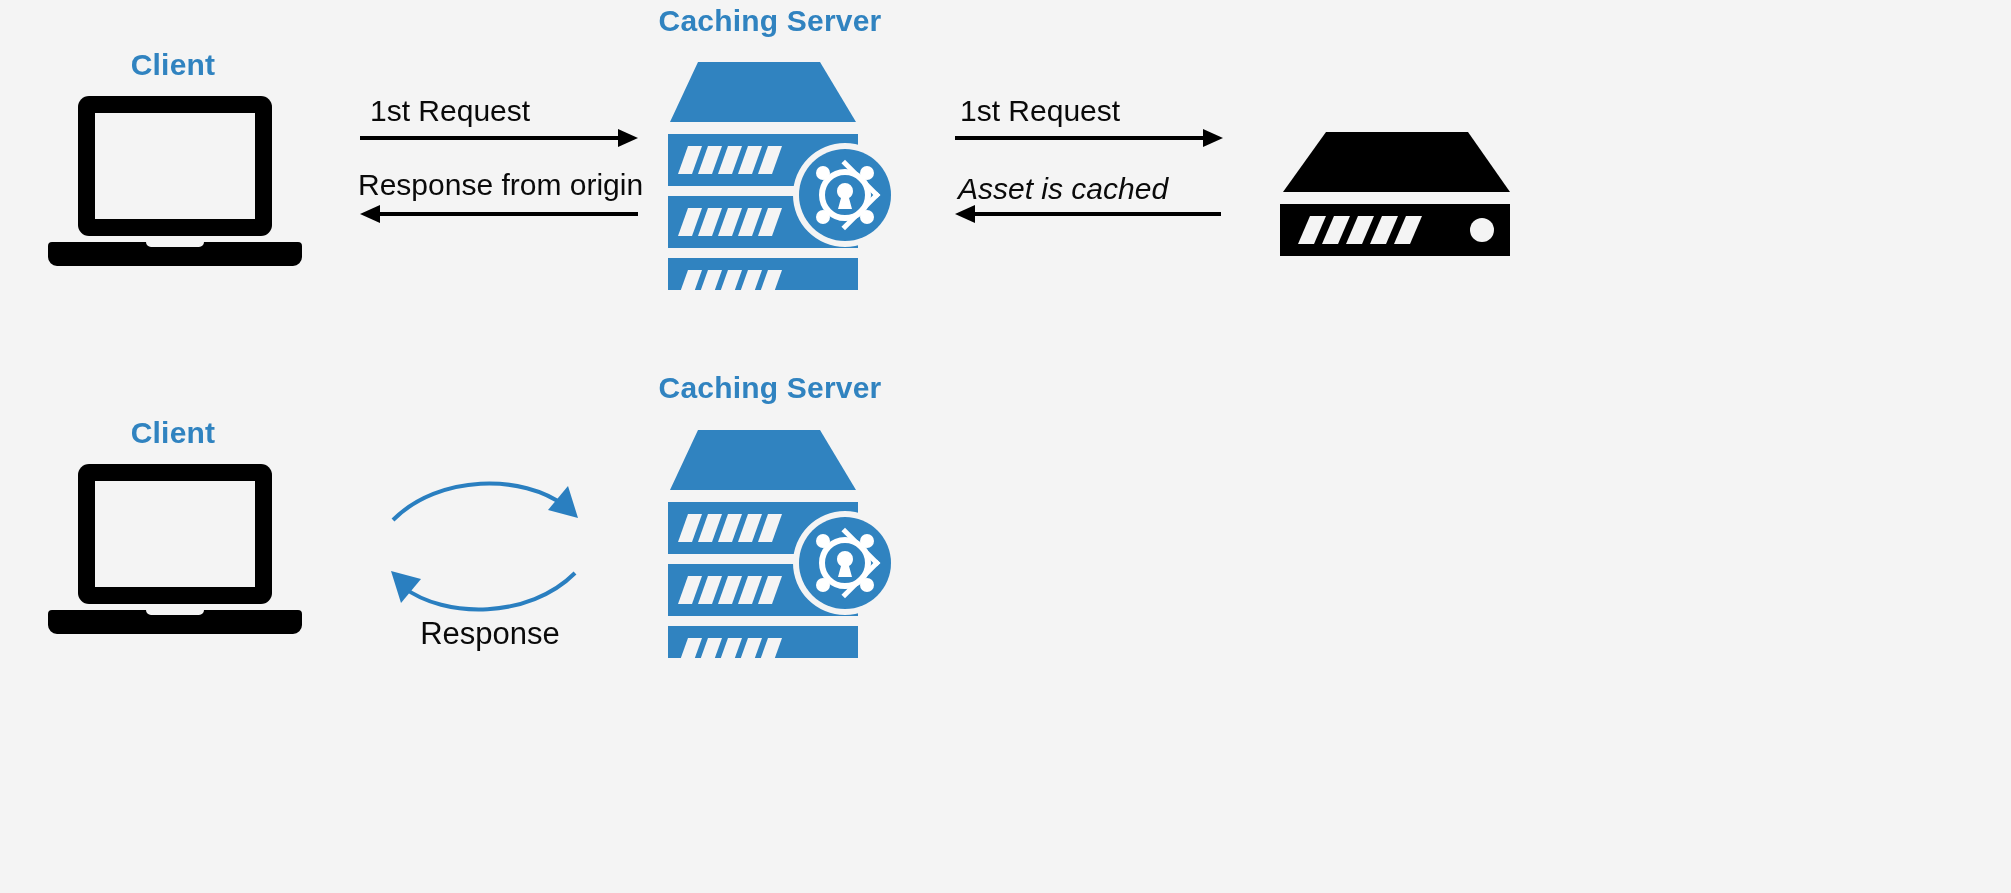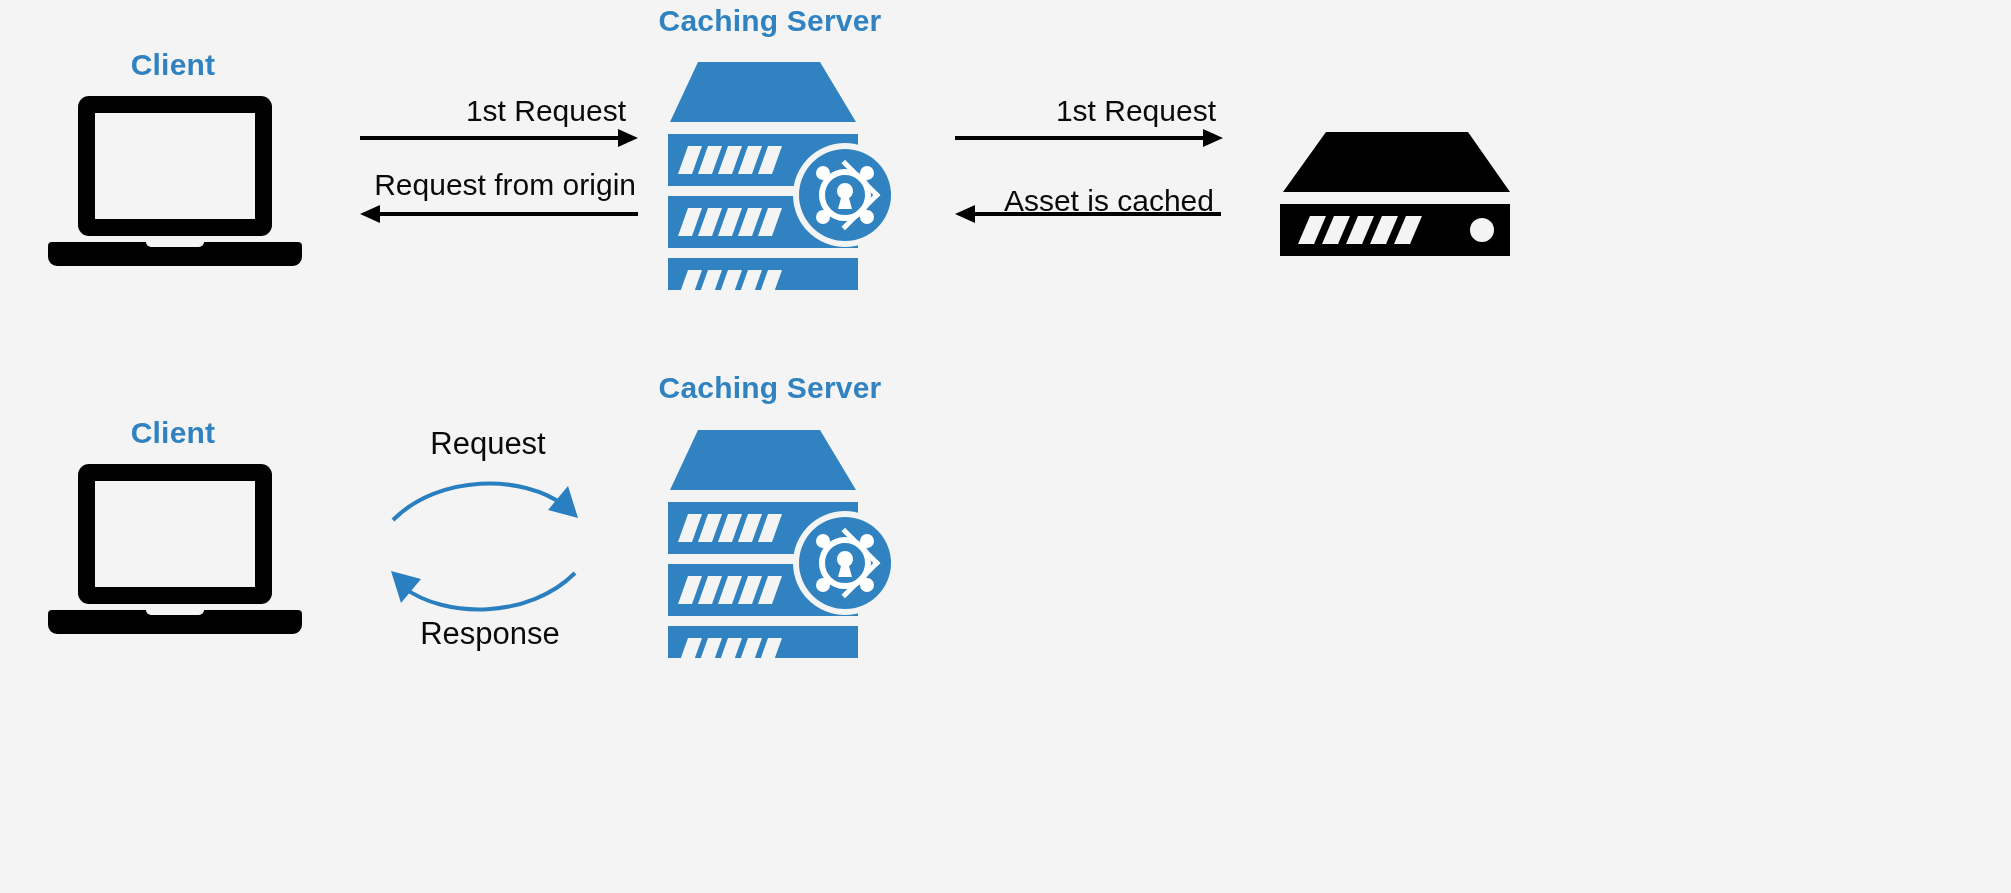--- a/index.html
+++ b/index.html
@@ -29,21 +29,21 @@
     text-align: center;
     font-weight: bold;
     font-size: 30px;
     letter-spacing: 0.2px;
     color: #3083c0;
     white-space: nowrap;
     line-height: 1;
   }
   .edge-label {
     position: absolute;
-    text-align: right;
+    text-align: left;
     font-size: 30px;
     color: #0a0a0a;
     white-space: nowrap;
     line-height: 1;
     font-weight: 400;
   }
   .curve-label {
     position: absolute;
     text-align: center;
     font-size: 31px;
@@ -69,21 +69,21 @@
   </div>
 
   <div class="edge-label" style="left:370px; top:96px; width:256px;">1st Request</div>
   <div class="node" style="left:360px; top:128px;">
     <svg width="278" height="20" viewBox="0 0 278 20">
       <line x1="0" y1="10" x2="258" y2="10" stroke="#000000" stroke-width="4"></line>
       <polygon points="258,1 278,10 258,19" fill="#000000"></polygon>
     </svg>
   </div>
 
-  <div class="edge-label" style="left:358px; top:170px; width:278px;">Request from origin</div>
+  <div class="edge-label" style="left:358px; top:170px; width:278px;">Response from origin</div>
   <div class="node" style="left:358px; top:204px;">
     <svg width="280" height="20" viewBox="0 0 280 20">
       <line x1="22" y1="10" x2="280" y2="10" stroke="#000000" stroke-width="4"></line>
       <polygon points="22,1 2,10 22,19" fill="#000000"></polygon>
     </svg>
   </div>
 
   <div class="node-title" style="left:615px; top:6px; width:310px;">Caching Server</div>
 
   <div class="node" style="left:660px; top:50px;">
@@ -145,21 +145,21 @@
   </div>
 
   <div class="edge-label" style="left:960px; top:96px; width:256px;">1st Request</div>
   <div class="node" style="left:955px; top:128px;">
     <svg width="268" height="20" viewBox="0 0 268 20">
       <line x1="0" y1="10" x2="248" y2="10" stroke="#000000" stroke-width="4"></line>
       <polygon points="248,1 268,10 248,19" fill="#000000"></polygon>
     </svg>
   </div>
 
-  <div class="edge-label" style="left:958px; top:186px; width:256px;">Asset is cached</div>
+  <div class="edge-label" style="left:958px; top:174px; width:256px;font-style:italic;">Asset is cached</div>
   <div class="node" style="left:953px; top:204px;">
     <svg width="268" height="20" viewBox="0 0 268 20">
       <line x1="22" y1="10" x2="268" y2="10" stroke="#000000" stroke-width="4"></line>
       <polygon points="22,1 2,10 22,19" fill="#000000"></polygon>
     </svg>
   </div>
 
 
   <div class="node" style="left:1278px; top:120px;">
     <svg width="235" height="135" viewBox="0 0 235 135" aria-hidden="true">
@@ -179,21 +179,20 @@
   <div class="node-title" style="left:48px; top:418px; width:250px;">Client</div>
 
   <div class="node" style="left:50px; top:464px;">
     <svg width="250" height="170" viewBox="0 0 250 170" aria-hidden="true">
       <rect x="28" y="0" width="194" height="140" rx="11" ry="11" fill="#000000"></rect>
       <rect x="45" y="17" width="160" height="106" fill="#f4f4f4"></rect>
       <path d="M2 146 H96 a5 5 0 0 0 5 5 h48 a5 5 0 0 0 5 -5 H248 a4 4 0 0 1 4 4 v11 a9 9 0 0 1 -9 9 H7 a9 9 0 0 1 -9 -9 v-11 a4 4 0 0 1 4 -4 Z" fill="#000000"></path>
     </svg>
   </div>
 
-  <div class="curve-label" style="left:370px; top:428px; width:236px;">Request</div>
 
   <div class="node" style="left:385px; top:468px;">
     <svg width="200" height="60" viewBox="0 0 200 60">
       <path d="M8 52 C 54 6, 138 6, 180 38" fill="none" stroke="#2a7fc0" stroke-width="4"></path>
       <polygon points="183,18 193,50 163,42" fill="#2a7fc0"></polygon>
     </svg>
   </div>
 
   <div class="node" style="left:385px; top:565px;">
     <svg width="200" height="60" viewBox="0 0 200 60">

